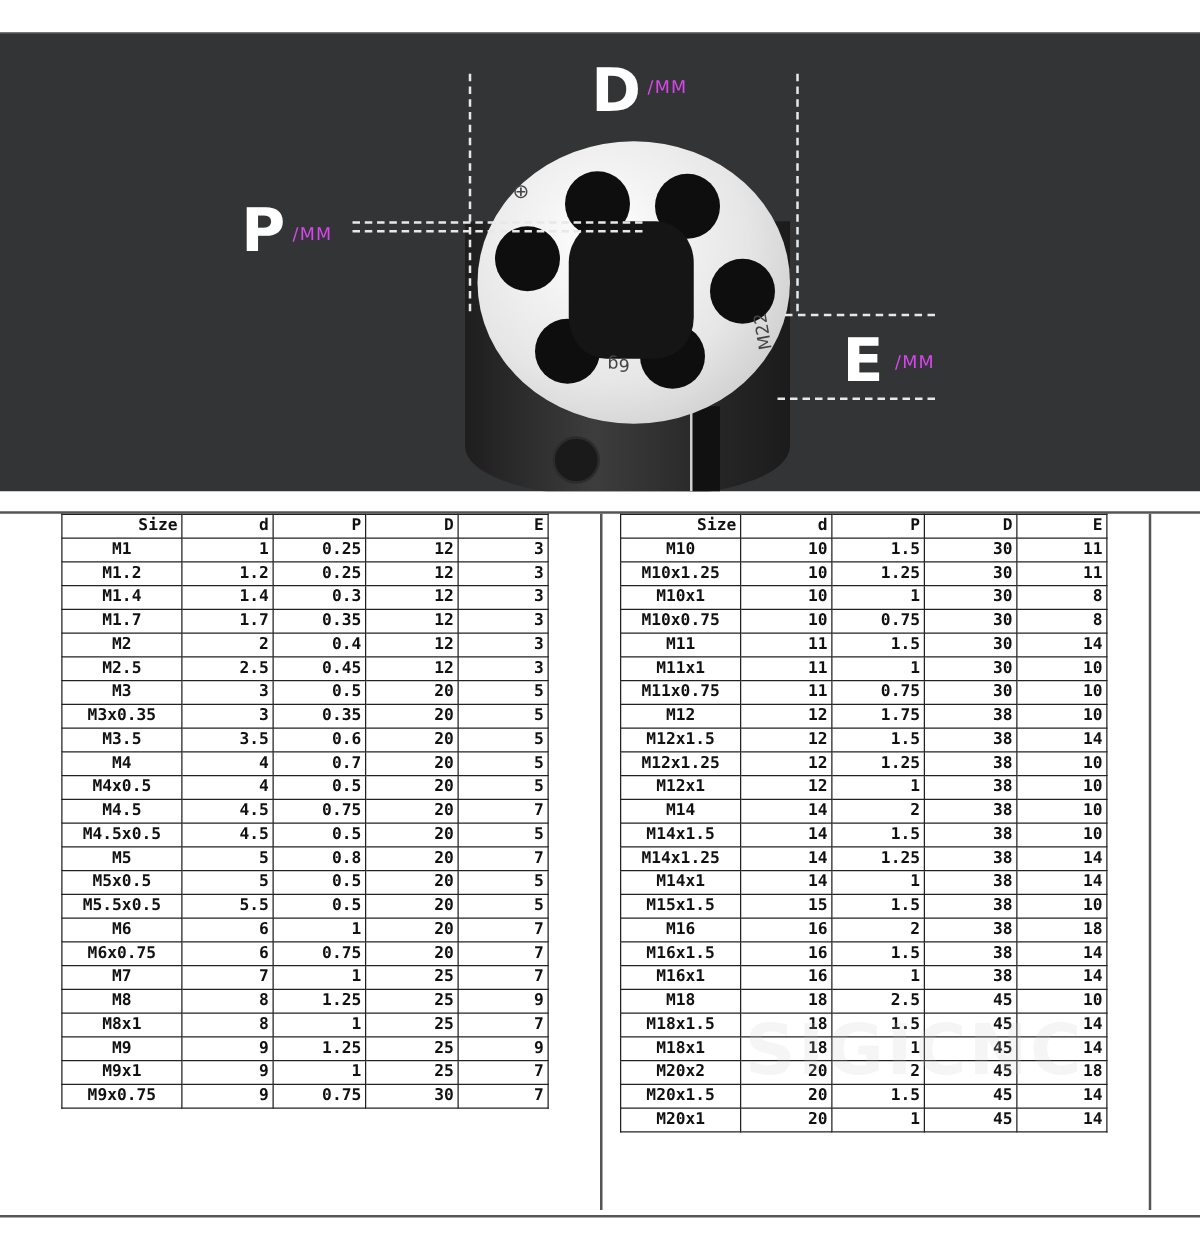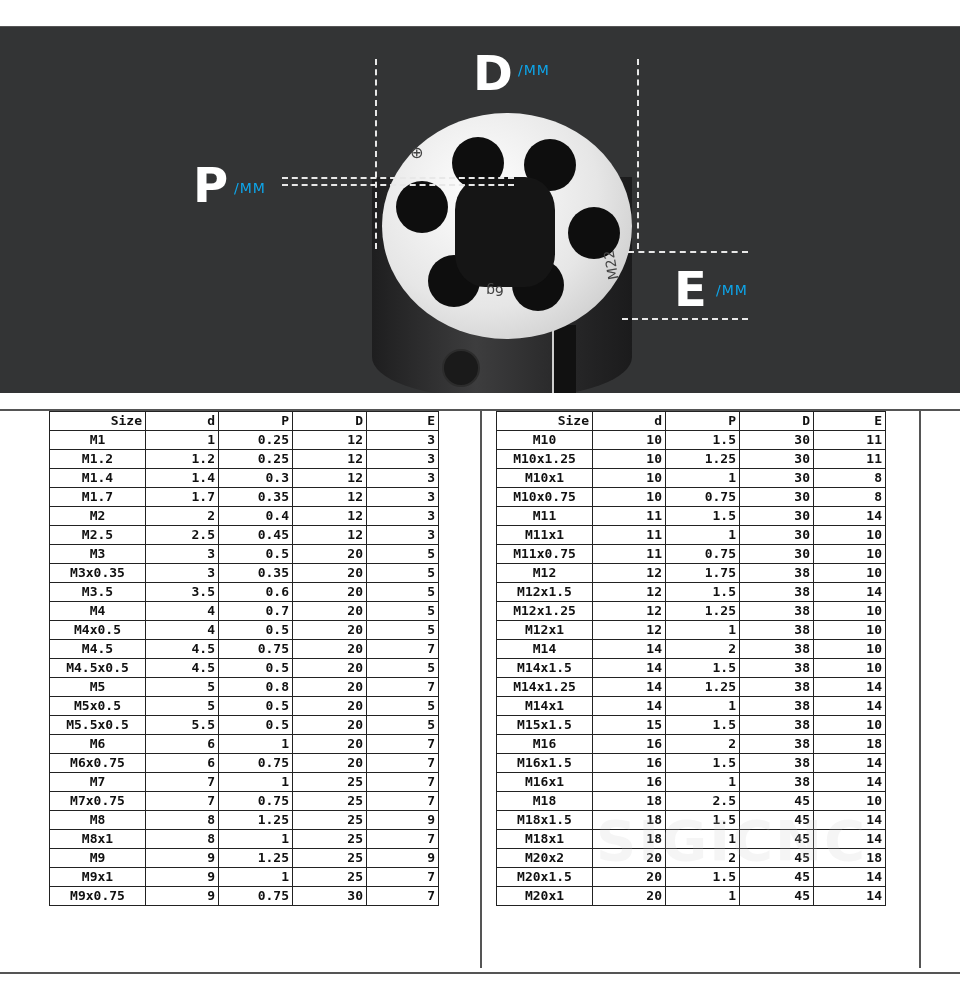--- a/index.html
+++ b/index.html
@@ -10,21 +10,21 @@
     position: absolute; left: 0; top: 26px; width: 960px; height: 366px;
     background: #333435;
     border-top: 1px solid #555;
     overflow: hidden;
   }
   .dim-letter {
     position: absolute; color: #ffffff; font-family: "DejaVu Sans", sans-serif;
     font-weight: bold; line-height: 1;
   }
   .dim-unit {
-    position: absolute; color: #0ea5e9; font-family: "DejaVu Sans", sans-serif;
+    position: absolute; color: #d946ef; font-family: "DejaVu Sans", sans-serif;
     font-size: 14px; letter-spacing: 1px; line-height: 1;
   }
   .dash-v { position: absolute; width: 0; border-left: 2px dashed #e8e8e8; }
   .dash-h { position: absolute; height: 0; border-top: 2px dashed #e8e8e8; }
 
   .die-body {
     position: absolute; left: 372px; top: 150px; width: 260px; height: 220px;
     background: linear-gradient(90deg, #1e1e1f 0%, #3d3d3e 40%, #2a2a2b 70%, #1b1b1c 100%);
     border-radius: 0 0 110px 110px / 0 0 40px 40px;
   }
@@ -262,27 +262,20 @@
         <td>7</td>
       </tr>
       <tr>
         <td class="size">M7</td>
         <td>7</td>
         <td>1</td>
         <td>25</td>
         <td>7</td>
       </tr>
       <tr>
-        <td class="size">M7x0.75</td>
-        <td>7</td>
-        <td>0.75</td>
-        <td>25</td>
-        <td>7</td>
-      </tr>
-      <tr>
         <td class="size">M8</td>
         <td>8</td>
         <td>1.25</td>
         <td>25</td>
         <td>9</td>
       </tr>
       <tr>
         <td class="size">M8x1</td>
         <td>8</td>
         <td>1</td>

